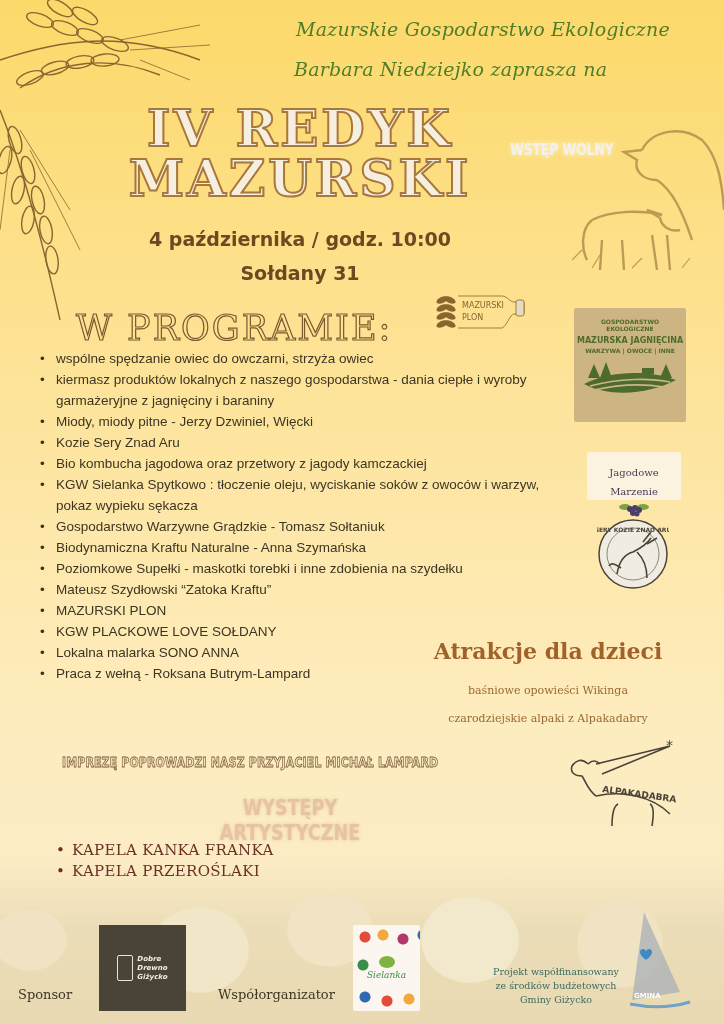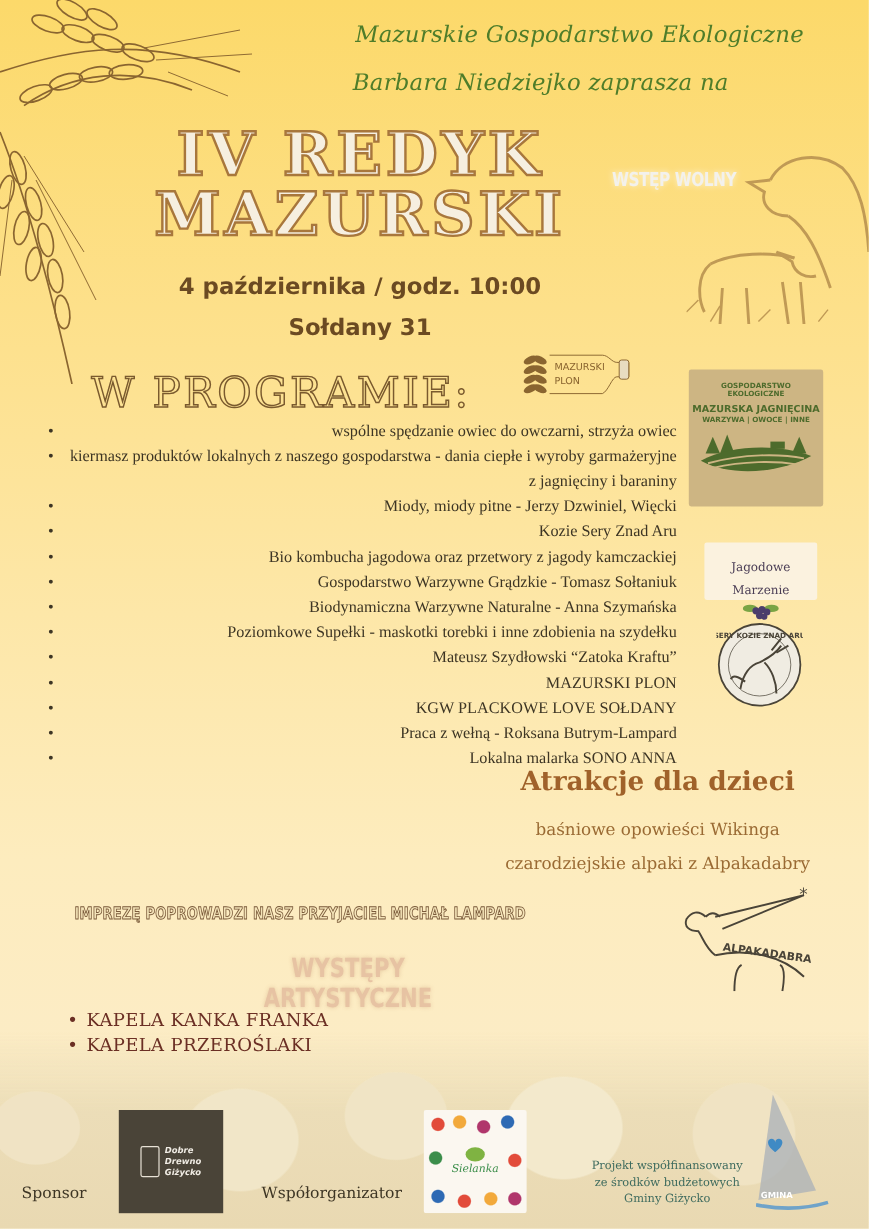--- a/index.html
+++ b/index.html
@@ -67,25 +67,24 @@
     left: 76px; top: 308px;
     font-family: "DejaVu Serif", serif;
     font-size: 35px;
     color: transparent;
     -webkit-text-stroke: 1.2px #7a5a2e;
     letter-spacing: 2px;
   }
   .prog-list {
     left: 34px; top: 348px; width: 530px;
     list-style: none;
-    font-family: Liberation Serif, serif;
+    font-family: Liberation Sans, sans-serif;
     font-size: 13.5px;
     color: #3d3524;
     line-height: 21px;
-    text-align: right;
   }
   .prog-list li { position: relative; padding-left: 22px; }
   .prog-list li::before {
     content: "•"; position: absolute; left: 6px; top: 0; color: #3d3524;
   }
 
   
   .logo-plon { left: 432px; top: 290px; width: 100px; height: 44px; }
   .logo-jagn {
     left: 574px; top: 308px; width: 112px; height: 114px;
@@ -107,21 +106,21 @@
 
   
   .kids-title {
     left: 398px; top: 638px; width: 300px; text-align: center;
     font-family: "DejaVu Serif", serif; font-weight: bold;
     font-size: 22px; color: #a0622a;
   }
   .kids-line {
     width: 340px; text-align: center;
     font-family: "DejaVu Serif", serif;
-    font-size: 14px; color: #9a6a33;
+    font-size: 11px; color: #9a6a33;
   }
   .kids-line.a { left: 378px; top: 684px; }
   .kids-line.b { left: 378px; top: 712px; }
 
   .logo-alpaka { left: 562px; top: 734px; width: 132px; height: 92px; }
 
   
   .host {
     left: 62px; top: 754px;
     font-family: "DejaVu Sans", sans-serif; font-weight: bold;
@@ -172,21 +171,21 @@
 
   .logo-drewno {
     left: 99px; top: 925px; width: 87px; height: 86px;
     background: #4a4438; color: #f0ece4;
     display: flex; align-items: center; justify-content: center; gap: 4px; font-style: italic;
   }
   .logo-drewno .mark { width: 16px; height: 26px; border: 1.2px solid #e8e2d6; border-radius: 2px; }
   .logo-drewno .txt { font-size: 7px; font-weight: bold; line-height: 9px; }
 
   .logo-sielanka {
-    left: 353px; top: 925px; width: 86px; height: 86px;
+    left: 353px; top: 925px; width: 67px; height: 86px;
     background:
       radial-gradient(circle at 12px 12px, #e24b3a 5px, transparent 6px),
       radial-gradient(circle at 30px 10px, #f2a93b 5px, transparent 6px),
       radial-gradient(circle at 50px 14px, #b0366b 5px, transparent 6px),
       radial-gradient(circle at 70px 10px, #2e6ab4 5px, transparent 6px),
       radial-gradient(circle at 10px 40px, #3b8d4a 5px, transparent 6px),
       radial-gradient(circle at 76px 42px, #e24b3a 5px, transparent 6px),
       radial-gradient(circle at 12px 72px, #2e6ab4 5px, transparent 6px),
       radial-gradient(circle at 34px 76px, #e24b3a 5px, transparent 6px),
       radial-gradient(circle at 56px 74px, #f2a93b 5px, transparent 6px),
@@ -292,28 +291,29 @@
     <path d="M10 32 C40 24 70 24 90 28 M14 36 C40 30 66 30 84 33" stroke="#cdb583" stroke-width="1.6" fill="none"></path>
   </svg>
 </div>
 
 <ul class="abs prog-list">
   <li>wspólne spędzanie owiec do owczarni, strzyża owiec</li>
   <li>kiermasz produktów lokalnych z naszego gospodarstwa - dania ciepłe i wyroby garmażeryjne z jagnięciny i baraniny</li>
   <li> Miody, miody pitne - Jerzy Dzwiniel, Więcki</li>
   <li>Kozie Sery Znad Aru</li>
   <li>Bio kombucha jagodowa oraz przetwory z jagody kamczackiej</li>
+  <li>KGW Sielanka Spytkowo : tłoczenie oleju, wyciskanie soków z owoców i warzyw, pokaz wypieku sękacza</li>
   <li>Gospodarstwo Warzywne Grądzkie - Tomasz Sołtaniuk</li>
-  <li>Biodynamiczna Warzywne Naturalne - Anna Szymańska</li>
+  <li>Biodynamiczna Kraftu Naturalne - Anna Szymańska</li>
   <li>Poziomkowe Supełki - maskotki torebki i inne zdobienia na szydełku</li>
   <li>Mateusz Szydłowski “Zatoka Kraftu”</li>
   <li>MAZURSKI PLON</li>
   <li>KGW PLACKOWE LOVE SOŁDANY</li>
+  <li>Lokalna malarka SONO ANNA</li>
   <li>Praca z wełną - Roksana Butrym-Lampard</li>
-  <li>Lokalna malarka SONO ANNA</li>
 </ul>
 
 <div class="abs prog-title">W PROGRAMIE:</div>
 
 <div class="abs logo-jagodowe">
   <span>Jagodowe Marzenie</span>
   <svg width="30" height="16" viewBox="0 0 30 16" style="display:block;margin:2px auto 0;">
     <ellipse cx="6" cy="6" rx="6" ry="3" fill="#7aa444"></ellipse>
     <ellipse cx="24" cy="6" rx="6" ry="3" fill="#7aa444"></ellipse>
     <circle cx="11" cy="8" r="3" fill="#4b3d6b"></circle>

